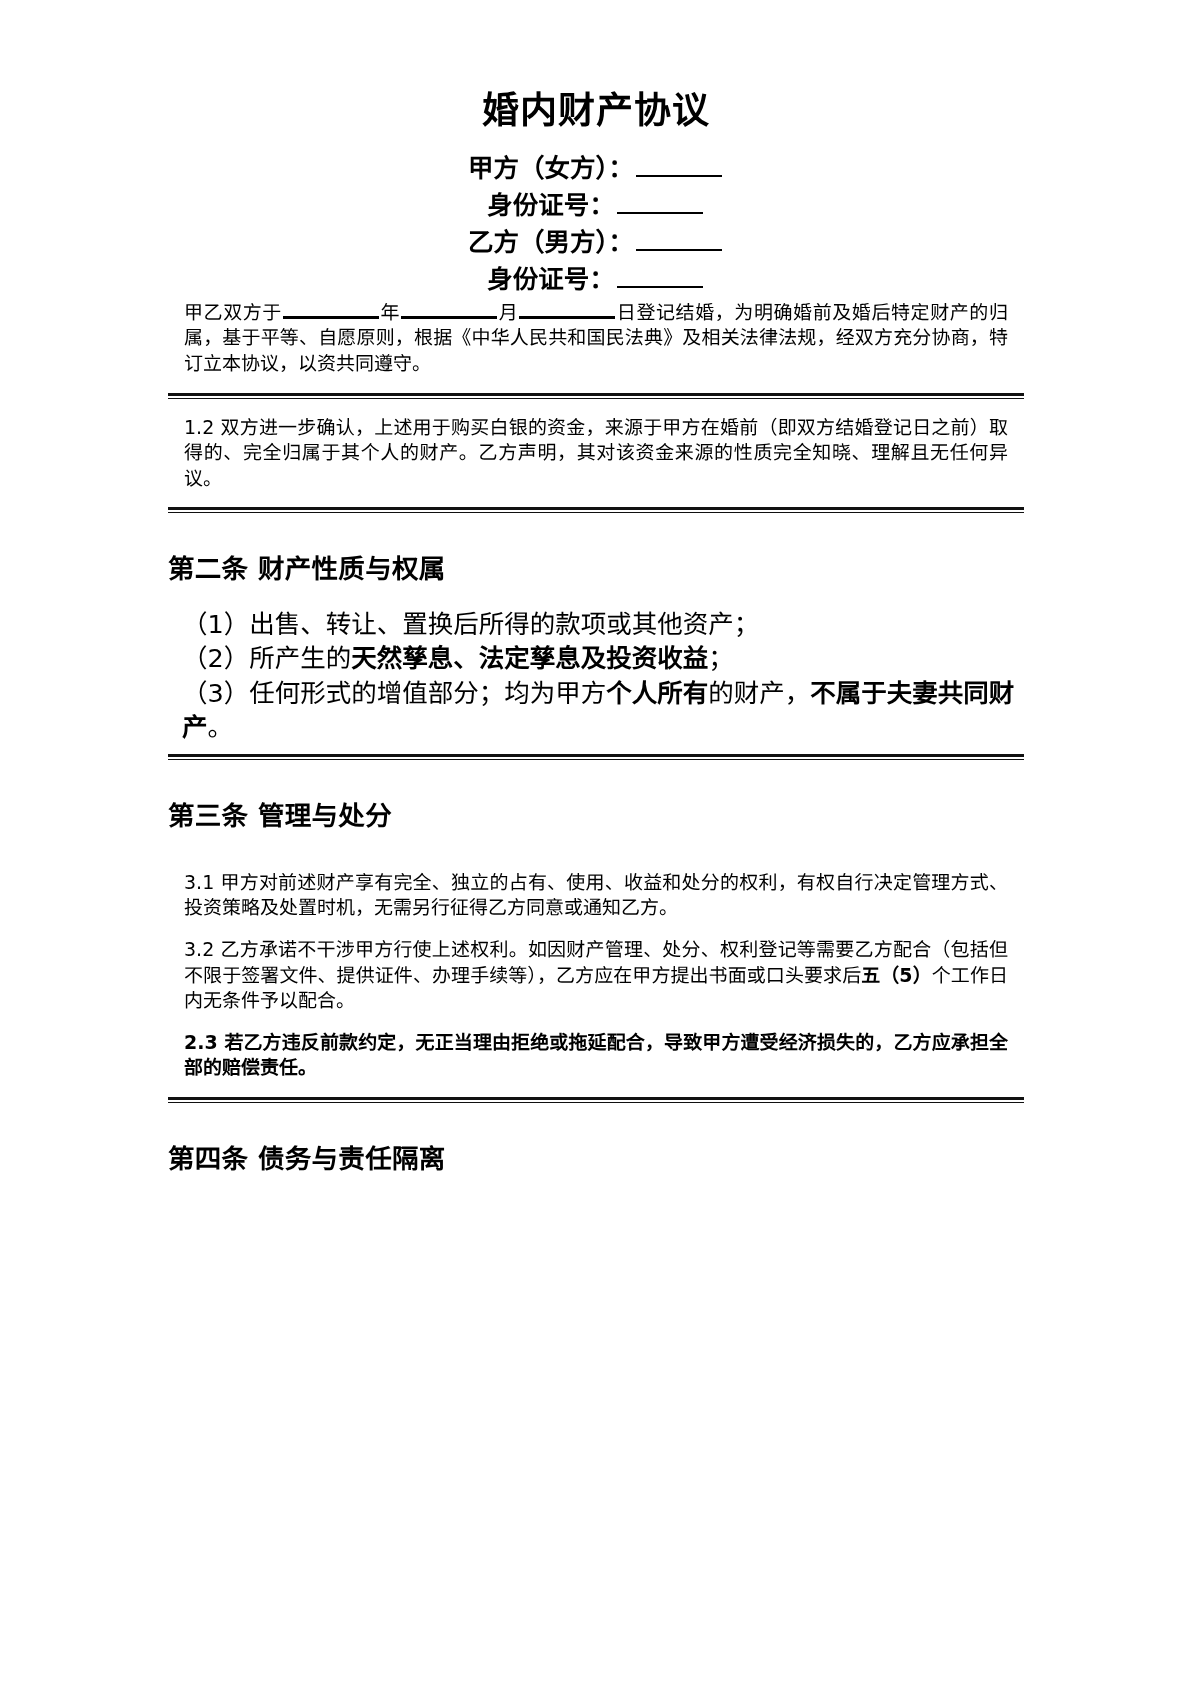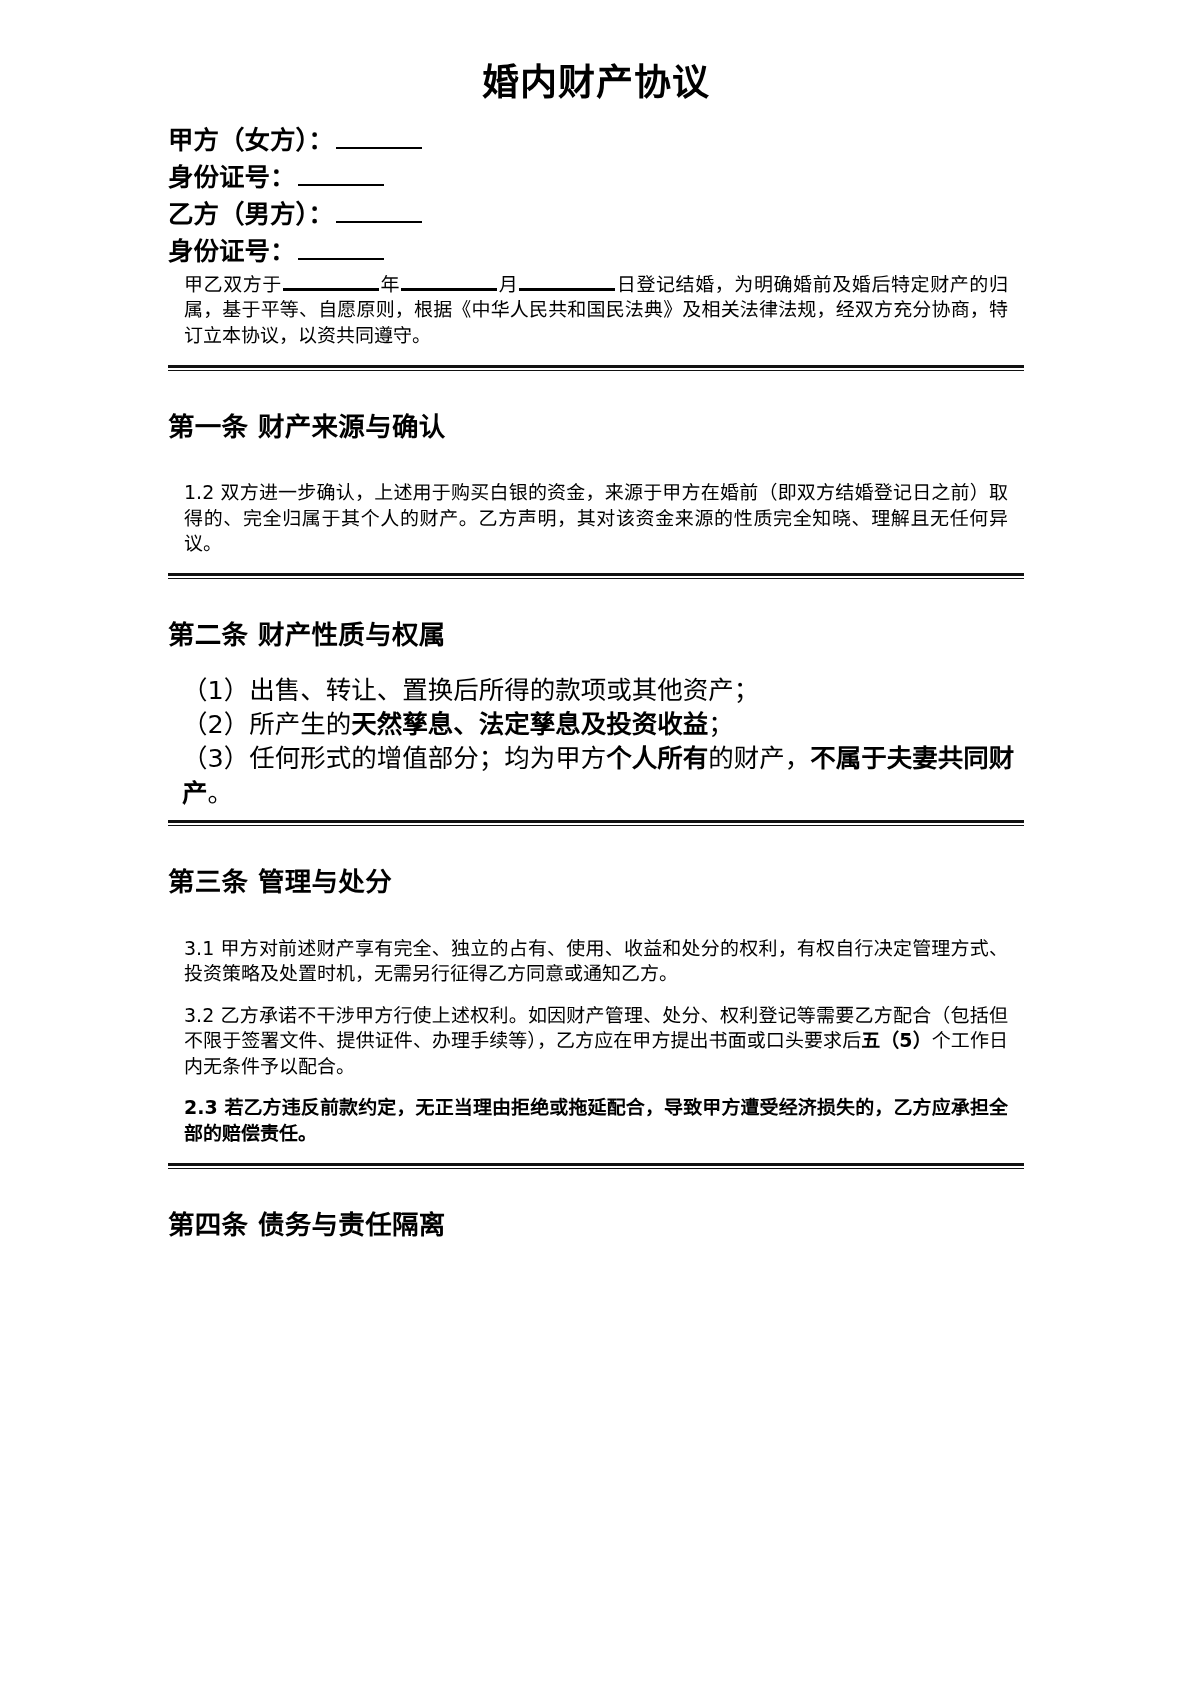--- a/index.html
+++ b/index.html
@@ -26,27 +26,28 @@
     left: 168px;
     top: 0;
     width: 856px;
   }
   .doc-title {
     text-align: center;
     font-size: 37px;
     font-weight: bold;
     letter-spacing: 1px;
     margin: 0;
-    padding-top: 60px;
+    padding-top: 88px;
     padding-bottom: 14px;
     line-height: 1.25;
   }
   .party-block {
     margin: 0;
     padding: 0;
+    text-align: center;
   }
   .party-line {
     font-size: 25.5px;
     font-weight: bold;
     line-height: 1.30;
     white-space: nowrap;
     margin: 0;
   }
   .blank {
     display: inline-block;
@@ -112,21 +113,20 @@
       </p>
       <p class="party-line">
         <span>身份证号：</span><span class="blank blank-sm"></span>
       </p>
     </div>
 
     <p class="para preamble"><span>甲乙双方于</span><span class="blank blank-inline"></span><span>年</span><span class="blank blank-inline"></span><span>月</span><span class="blank blank-inline"></span><span>日登记结婚，为明确婚前及婚后特定财产的归属，基于平等、自愿原则，根据《中华人民共和国民法典》及相关法律法规，经双方充分协商，特订立本协议，以资共同遵守。</span></p>
 
     <hr class="rule">
 
-    <h2 class="section-heading">第一条 财产来源与确认</h2>
 
 
     <p class="para">1.2 双方进一步确认，上述用于购买白银的资金，来源于甲方在婚前（即双方结婚登记日之前）取得的、完全归属于其个人的财产。乙方声明，其对该资金来源的性质完全知晓、理解且无任何异议。</p>
 
     <hr class="rule">
 
     <h2 class="section-heading">第二条 财产性质与权属</h2>
 
 
     <p class="sub-item">（1）出售、转让、置换后所得的款项或其他资产；</p>

